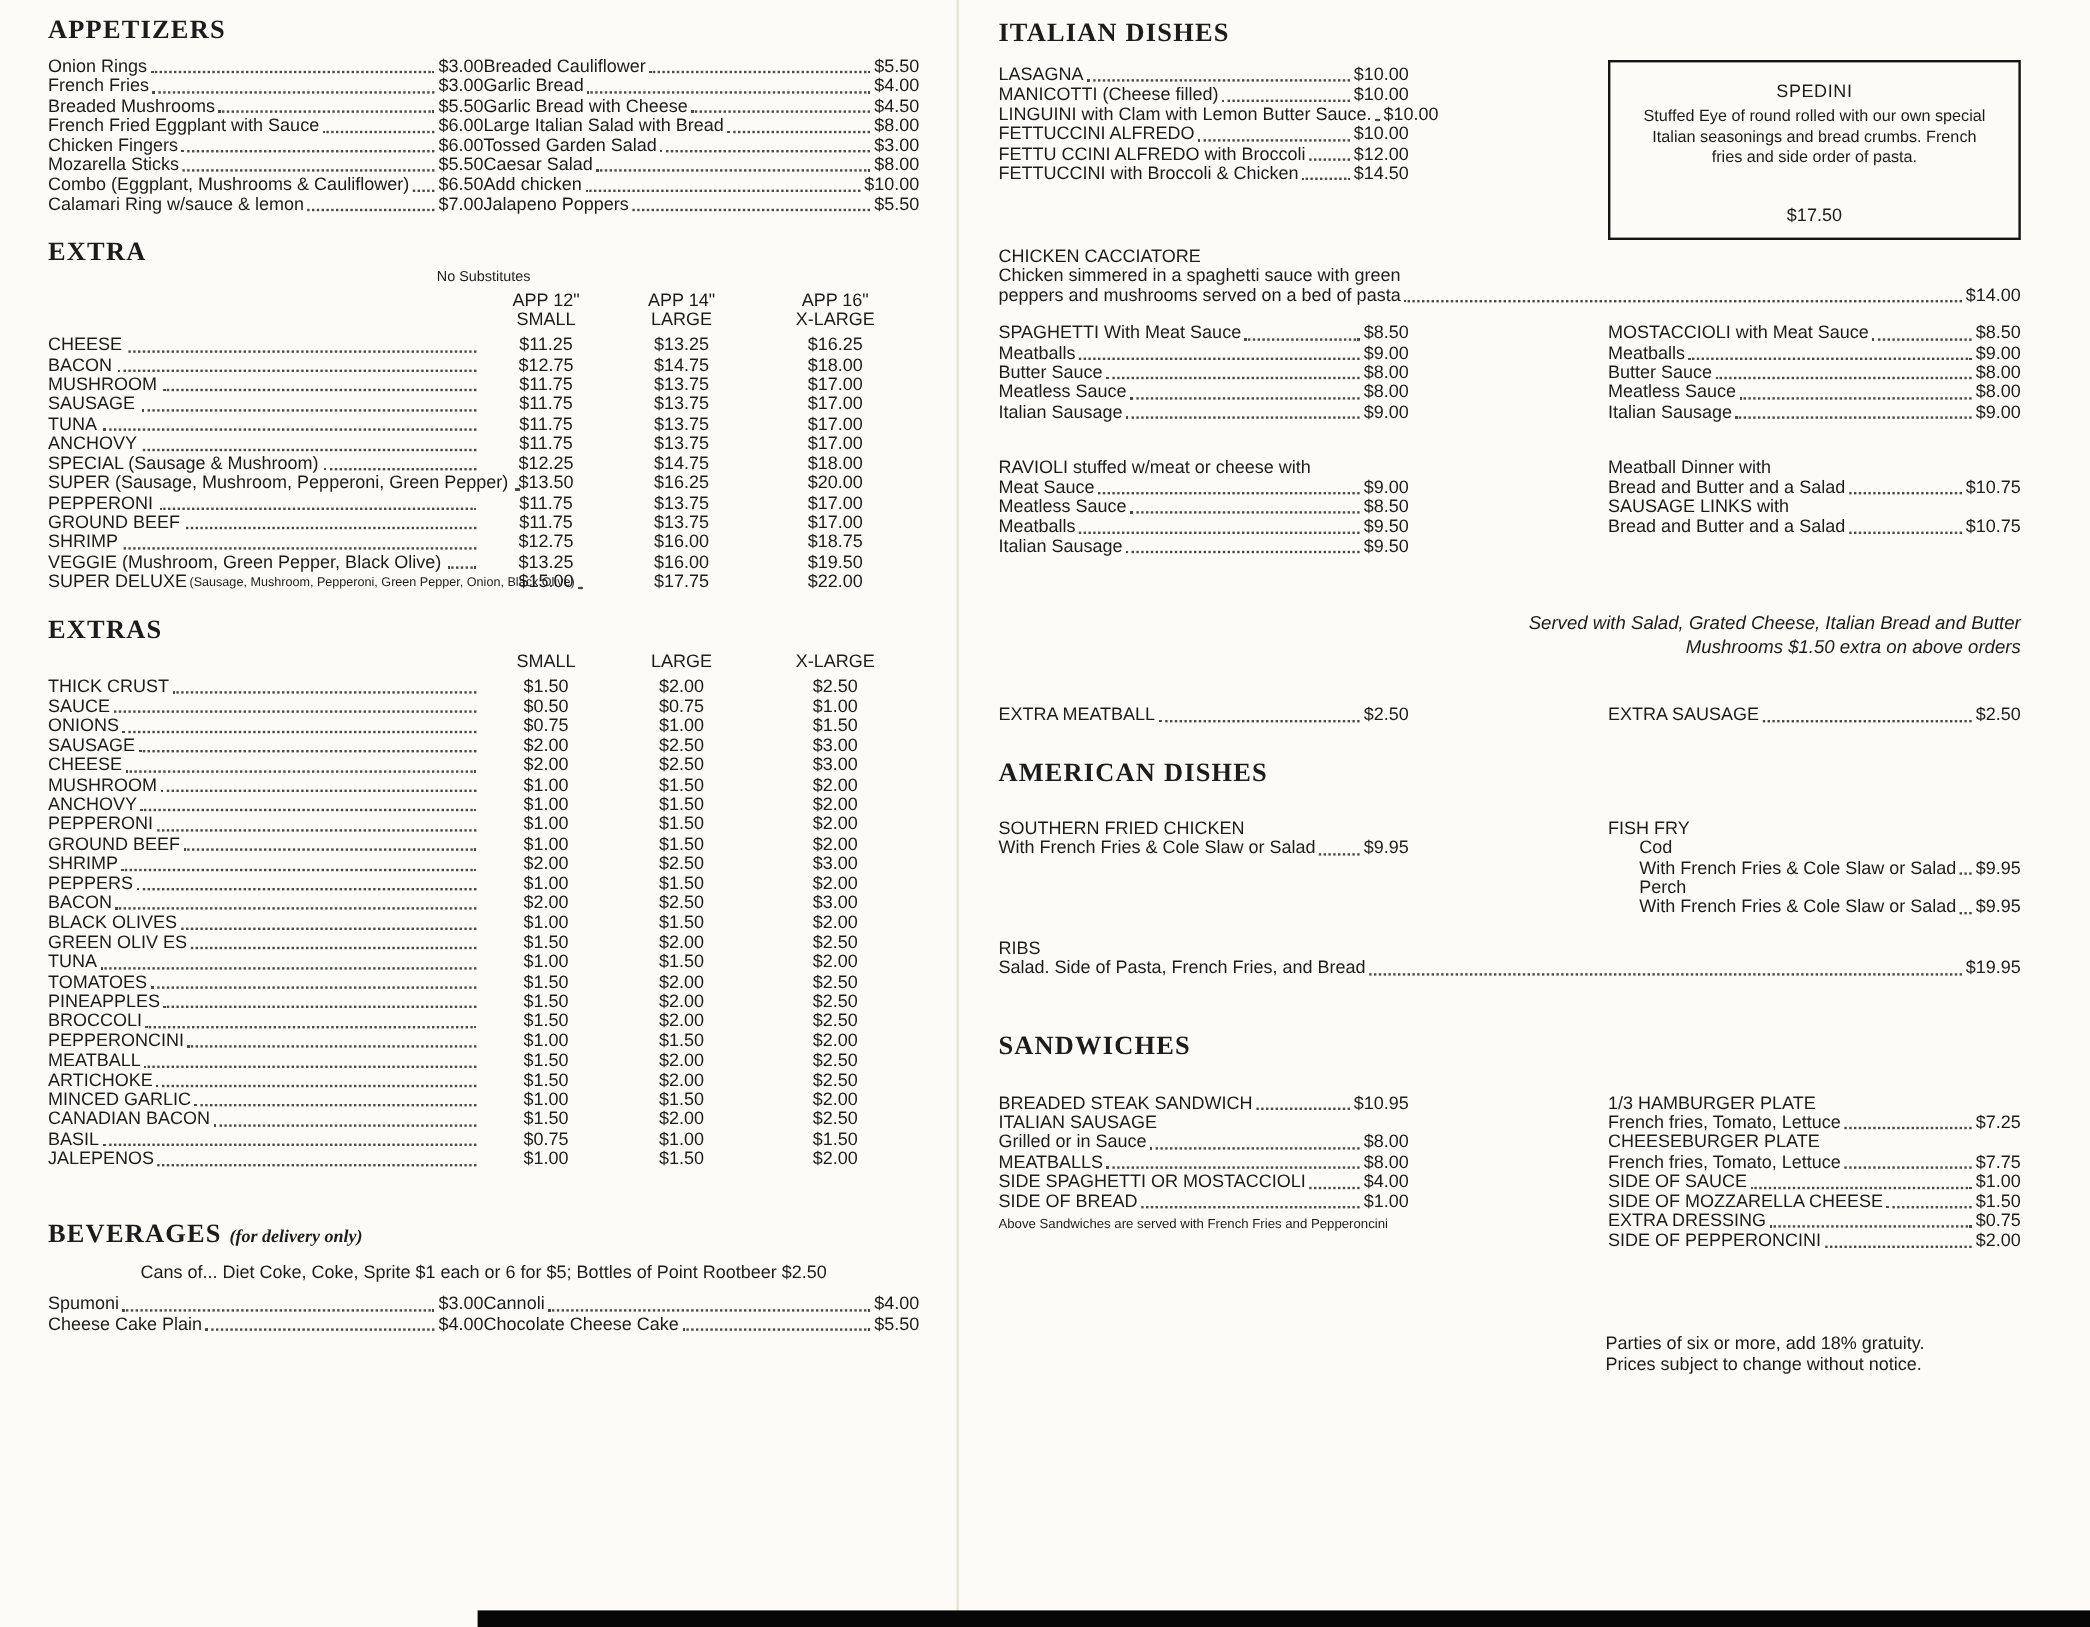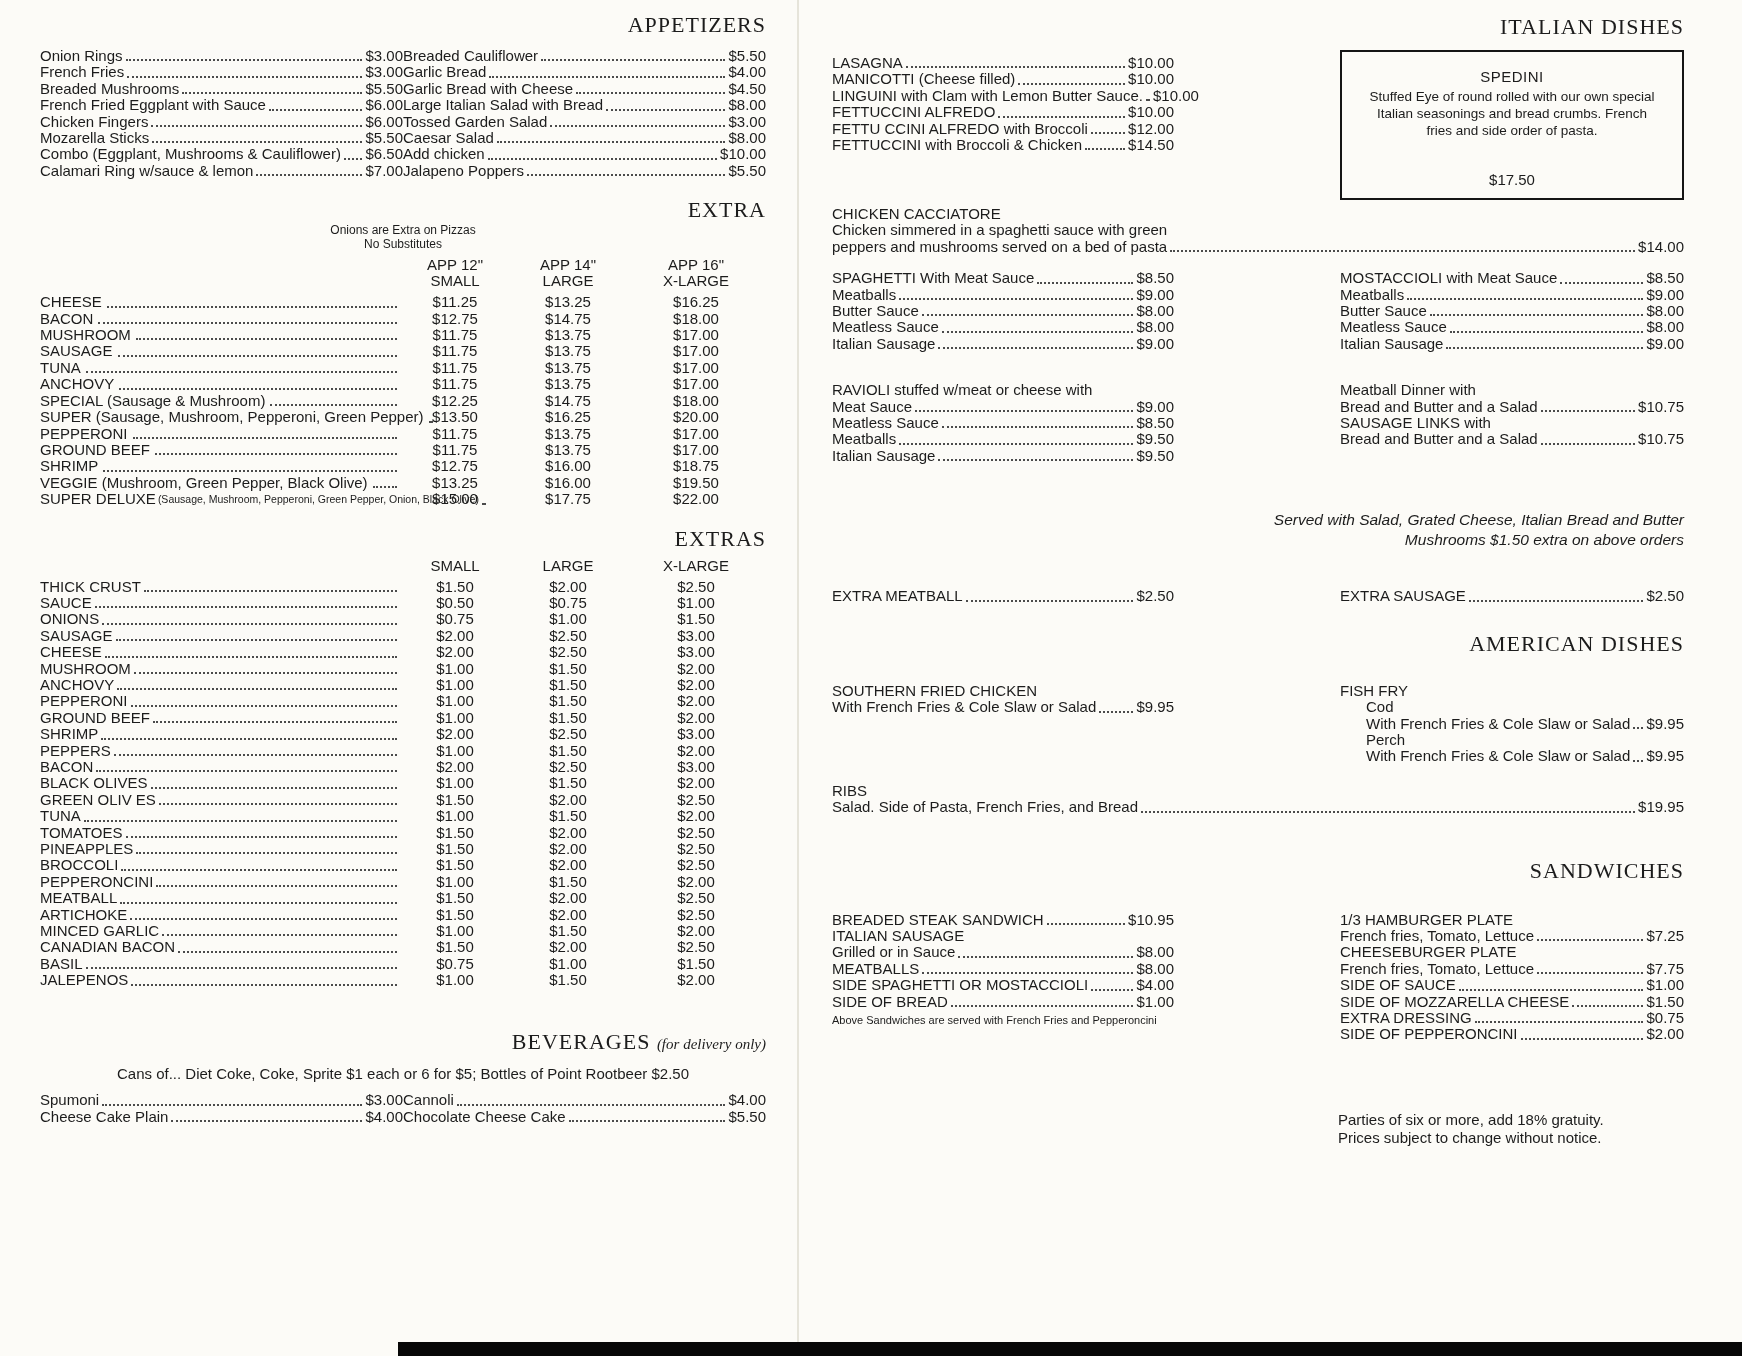--- a/index.html
+++ b/index.html
@@ -4,21 +4,21 @@
 <style>
   html,body{margin:0;padding:0}
   body{font-family:"Liberation Sans",sans-serif;background:#777}
   .sheet{position:relative;width:1742px;height:1356px;background:#fcfbf7;color:#1c1c1c;overflow:hidden;margin:0 auto}
   .page{position:absolute;top:0}
   .page-left{left:0;width:796px;padding:12px 30px 0 40px;box-sizing:border-box}
   .page-right{left:800px;width:1070px;padding:14px 186px 0 32px;box-sizing:border-box}
   .divider{position:absolute;left:797px;top:0;bottom:0;width:2px;background:#e6e4da}
   .bottom-bar{position:absolute;left:398px;right:0;bottom:0;height:14px;background:#070707}
 
-  .stitle{font-family:"Liberation Serif",serif;font-weight:400;font-size:22px;letter-spacing:1px;text-align:right;margin:0;line-height:26px}
+  .stitle{font-family:"Liberation Serif",serif;font-weight:700;font-size:22px;letter-spacing:1px;text-align:left;margin:0;line-height:26px}
   .center{text-align:center}
   .small-note{font-size:12px;line-height:14px}
   .plain{font-size:15px;line-height:16.4px;white-space:nowrap}
 
   .row{display:flex;align-items:flex-end;font-size:15px;line-height:16.4px}
   .row .name{white-space:nowrap}
   .leader{flex:1;border-bottom:2px dotted #4b4b4b;margin:0 3px 3px 3px;min-width:4px}
   .no-price .leader{visibility:hidden}
   .price{white-space:nowrap}
 
@@ -155,21 +155,20 @@
 
           <div class="row">
             <span class="name">Jalapeno Poppers</span>
             <span class="leader"></span>
             <span class="price">$5.50</span>
           </div>
         </div>
     </div>
 
     <h2 class="stitle" style="margin-top:18px">EXTRA</h2>
-    <div class="center small-note">Onions are Extra on Pizzas</div>
     <div class="center small-note">No Substitutes</div>
 
     <div class="ptable">
       <div class="prow phead">
         <span></span>
         <span class="pc">
           <span class="hb">APP 12"</span>
           <span class="hb">SMALL</span>
         </span>
         <span class="pc">

